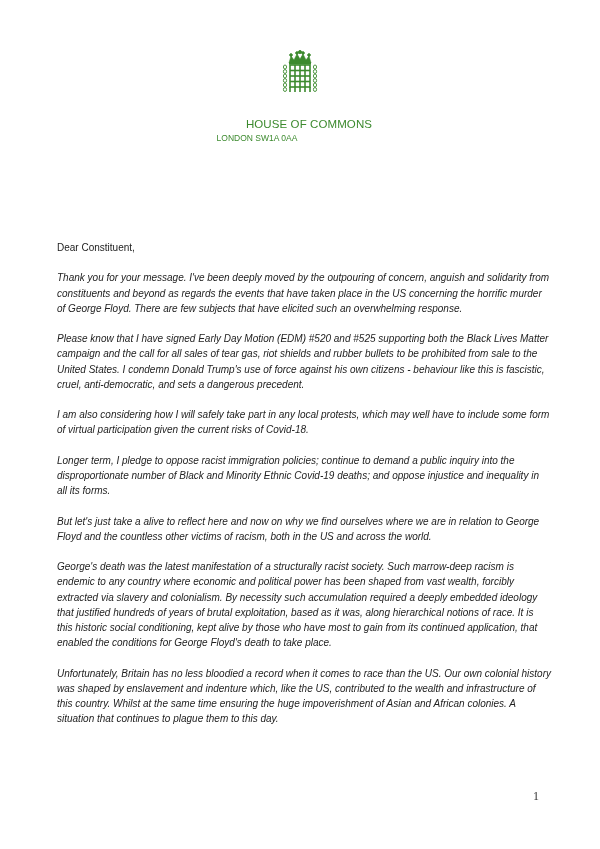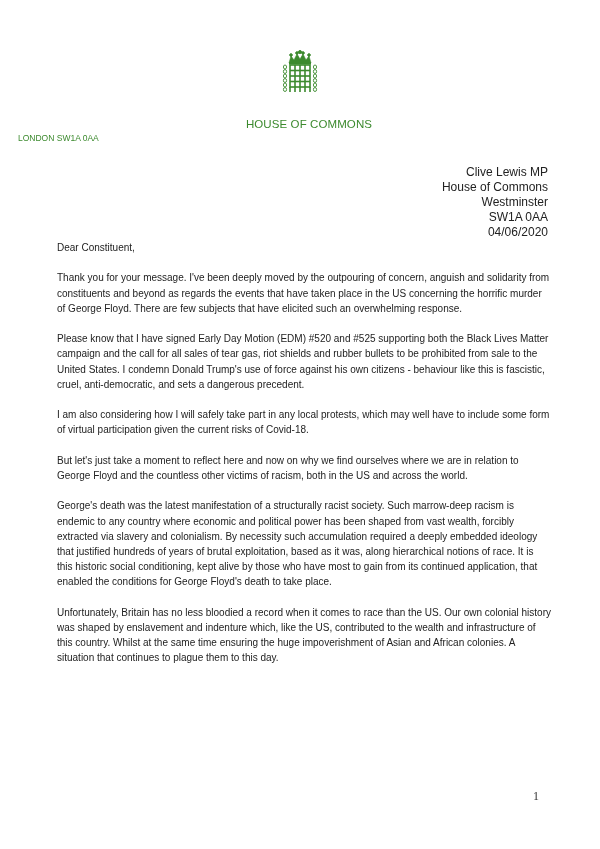--- a/index.html
+++ b/index.html
@@ -40,21 +40,21 @@
       letter-spacing: 0.1px;
       color: #3c8a2e;
       padding-left: 18px;
       box-sizing: border-box;
     }
     .house-address {
       position: absolute;
       left: 0;
       width: 496px;
       top: 133px;
-      text-align: left;
+      text-align: center;
       font-size: 8.5px;
       color: #3c8a2e;
       padding-left: 18px;
       box-sizing: border-box;
     }
     .sender {
       position: absolute;
       right: 52px;
       top: 165px;
       text-align: right;
@@ -67,20 +67,21 @@
       position: absolute;
       left: 57px;
       top: 240px;
       width: 494px;
       font-size: 10px;
       line-height: 15.2px;
       color: #222;
     }
     .body-text p {
       margin: 0 0 15.2px 0;
+      font-style: italic;
     }
     .salutation {
       margin: 0 0 15.2px 0;
     }
     .page-number {
       position: absolute;
       left: 533px;
       top: 789px;
       font-family: "Liberation Serif", serif;
       font-size: 12px;
@@ -126,32 +127,26 @@
         <ellipse cx="34" cy="30.5" rx="1.6" ry="2"></ellipse>
         <ellipse cx="34" cy="35" rx="1.6" ry="2"></ellipse>
         <ellipse cx="34" cy="39.5" rx="1.6" ry="2"></ellipse>
       </g>
     </g>
   </svg>
 
   <div class="house-name">HOUSE OF COMMONS</div>
   <div class="house-address">LONDON SW1A 0AA</div>
 
-  <div class="sender">
-    <div>Clive Lewis MP</div>
-    <div>House of Commons</div>
-    <div>Westminster</div>
-    <div>SW1A 0AA</div>
-    <div>04/06/2020</div>
-  </div>
 
   <div class="body-text">
     <div class="salutation">Dear Constituent,</div>
     <p>Thank you for your message. I've been deeply moved by the outpouring of concern, anguish and solidarity from constituents and beyond as regards the events that have taken place in the US concerning the horrific murder of George Floyd. There are few subjects that have elicited such an overwhelming response.</p>
     <p>Please know that I have signed Early Day Motion (EDM) #520 and #525 supporting both the Black Lives Matter campaign and the call for all sales of tear gas, riot shields and rubber bullets to be prohibited from sale to the United States. I condemn Donald Trump's use of force against his own citizens - behaviour like this is fascistic, cruel, anti-democratic, and sets a dangerous precedent.</p>
     <p>I am also considering how I will safely take part in any local protests, which may well have to include some form of virtual participation given the current risks of Covid-18.</p>
-    <p>But let's just take a moment to reflect here and now on why we find ourselves where we are in relation to George Floyd and the countless other victims of racism, both in the US and across the world.</p>
+    <p>Longer term, I pledge to oppose racist immigration policies; continue to demand a public inquiry into the disproportionate number of Black and Minority Ethnic Covid-19 deaths; and oppose injustice and inequality in all its forms.</p>
+    <p>But let's just take a alive to reflect here and now on why we find ourselves where we are in relation to George Floyd and the countless other victims of racism, both in the US and across the world.</p>
     <p>George's death was the latest manifestation of a structurally racist society. Such marrow-deep racism is endemic to any country where economic and political power has been shaped from vast wealth, forcibly extracted via slavery and colonialism. By necessity such accumulation required a deeply embedded ideology that justified hundreds of years of brutal exploitation, based as it was, along hierarchical notions of race. It is this historic social conditioning, kept alive by those who have most to gain from its continued application, that enabled the conditions for George Floyd's death to take place.</p>
     <p>Unfortunately, Britain has no less bloodied a record when it comes to race than the US. Our own colonial history was shaped by enslavement and indenture which, like the US, contributed to the wealth and infrastructure of this country. Whilst at the same time ensuring the huge impoverishment of Asian and African colonies. A situation that continues to plague them to this day.</p>
   </div>
 
   <div class="page-number">1</div>
 </div>
 
 </body></html>

